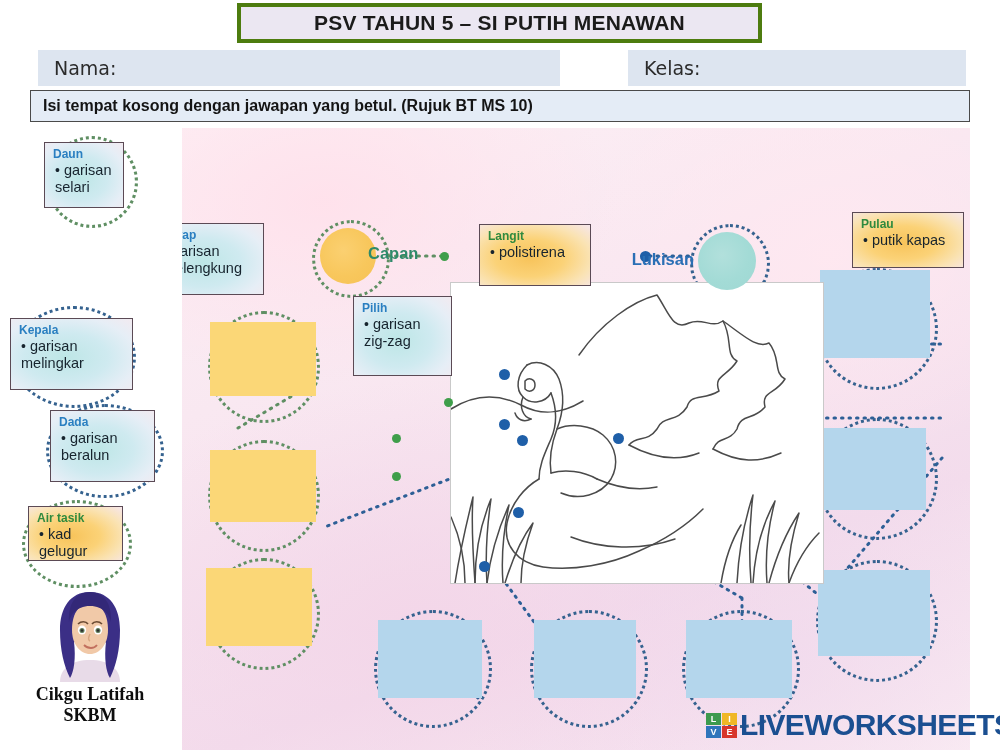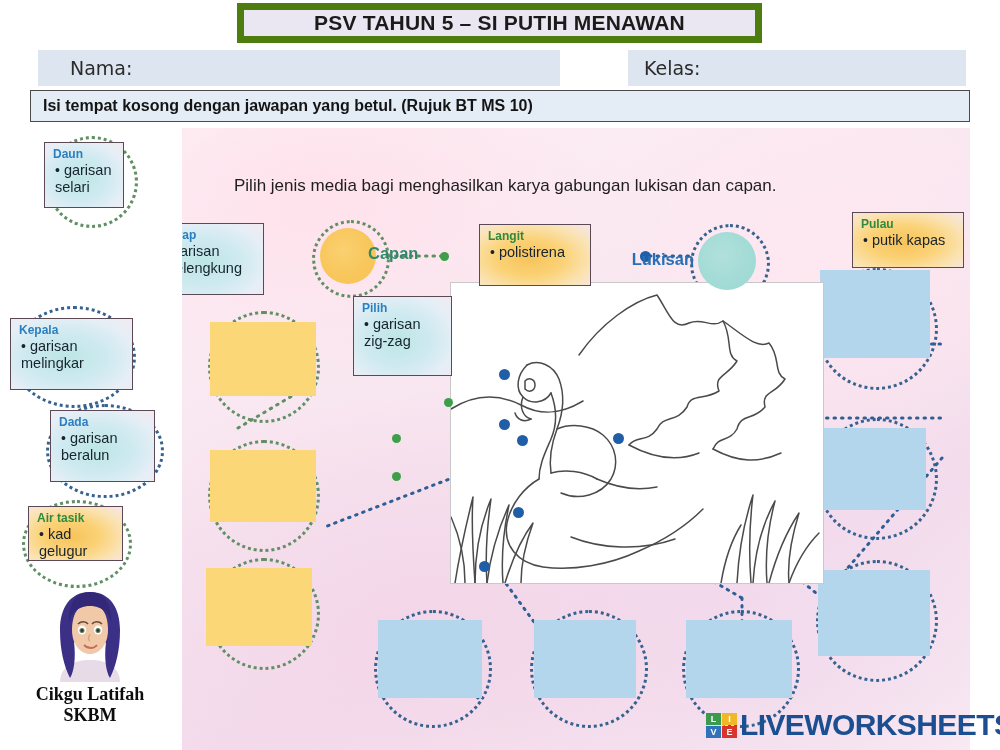--- a/index.html
+++ b/index.html
@@ -14,21 +14,21 @@
     overflow: hidden;
     font-family: "Liberation Sans", sans-serif;
   }
 
   
   #title-box {
     position: absolute;
     left: 237px; top: 3px;
     width: 525px; height: 40px;
     background: #ebe7f2;
-    border: 7px solid #4d7c0f;
+    border: 4px solid #4d7c0f;
     box-sizing: border-box;
     display: flex;
     align-items: center;
     justify-content: center;
   }
   #title-text {
     font-size: 21px;
     font-weight: bold;
     color: #1b1b1b;
     letter-spacing: 0.2px;
@@ -36,21 +36,21 @@
   }
 
   
   #nama-field {
     position: absolute;
     left: 38px; top: 50px;
     width: 522px; height: 36px;
     background: #dde5f0;
     display: flex;
     align-items: center;
-    padding-left: 32px;
+    padding-left: 16px;
     box-sizing: border-box;
   }
   #kelas-field {
     position: absolute;
     left: 628px; top: 50px;
     width: 338px; height: 36px;
     background: #dde5f0;
     display: flex;
     align-items: center;
     padding-left: 16px;
@@ -274,21 +274,20 @@
 <div id="kelas-field">
   <span class="field-label">Kelas:</span>
 </div>
 
 <div id="instruction-bar">
   <span id="instruction-text">Isi tempat kosong dengan jawapan yang betul. (Rujuk BT MS 10)</span>
 </div>
 
 <div id="worksheet-panel">
 
-  <div id="section-subtitle">Pilih jenis media bagi menghasilkan karya gabungan lukisan dan capan.</div>
 
   <div class="dotted-circle green" style="left:26px;  top:183px; width:106px; height:106px;"></div>
   <div class="dotted-circle green" style="left:26px;  top:312px; width:106px; height:106px;"></div>
   <div class="dotted-circle green" style="left:26px;  top:430px; width:106px; height:106px;"></div>
 
   <div class="dotted-circle teal" style="left:634px; top:140px; width:116px; height:116px;"></div>
   <div class="dotted-circle teal" style="left:634px; top:290px; width:116px; height:116px;"></div>
   <div class="dotted-circle teal" style="left:634px; top:432px; width:116px; height:116px;"></div>
 
   <div class="dotted-circle teal" style="left:192px; top:482px; width:112px; height:112px;"></div>

